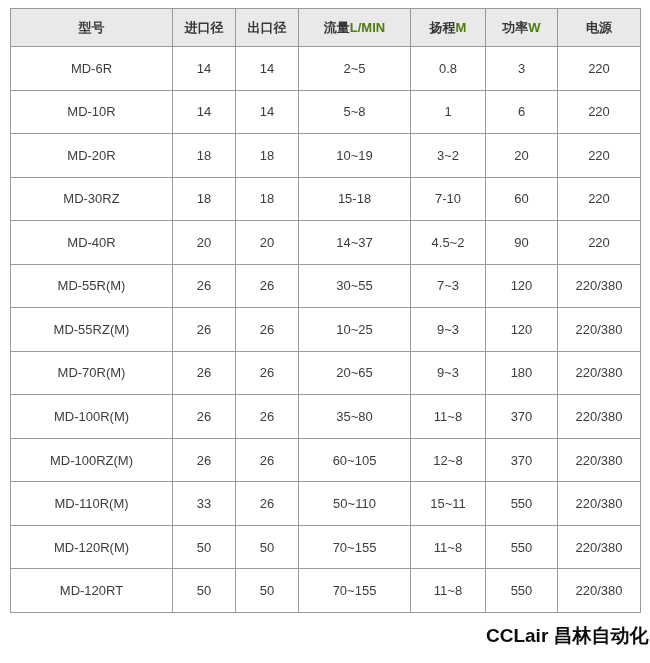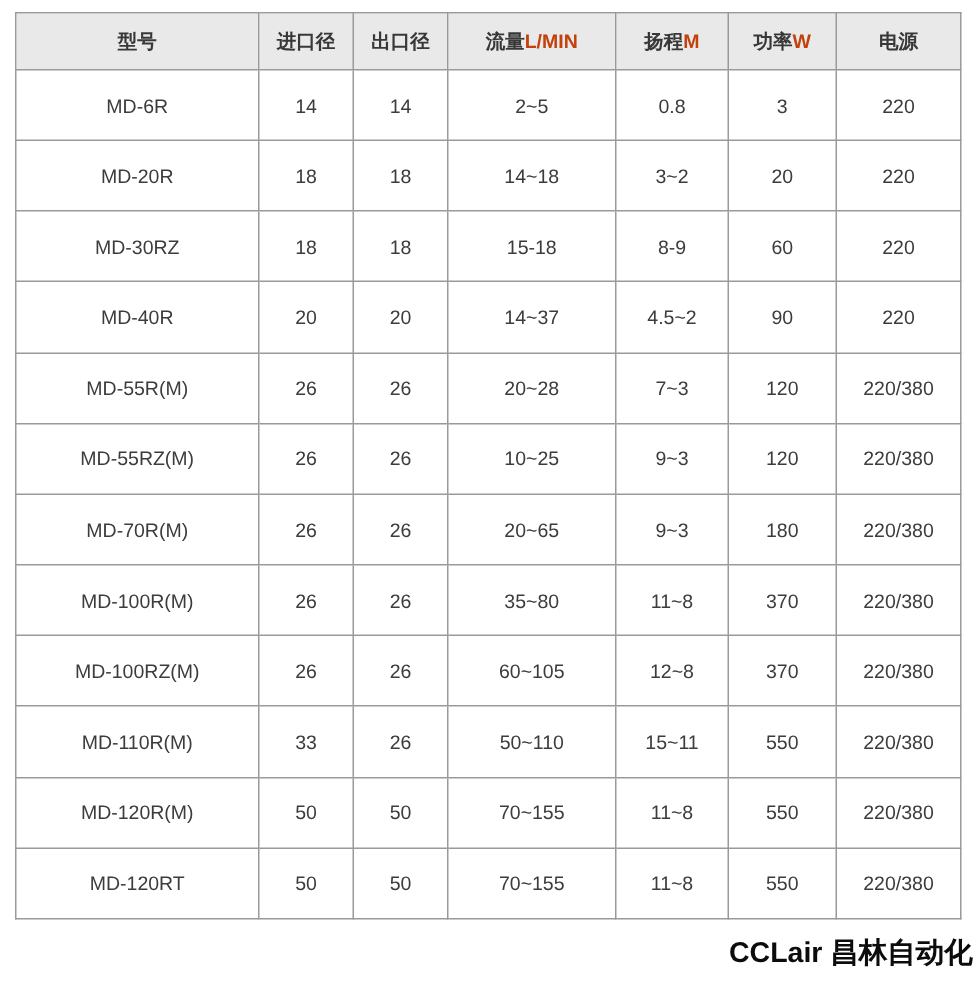--- a/index.html
+++ b/index.html
@@ -29,21 +29,21 @@
     overflow: hidden;
     white-space: nowrap;
   }
   .spec-table thead th {
     background: #e9e9e9;
     font-weight: bold;
     height: 38px;
     color: #383838;
   }
   .spec-table thead th .suffix {
-    color: #c2410c;
+    color: #4d7c0f;
     font-weight: bold;
   }
   .spec-table tbody td {
     background: #ffffff;
     font-weight: normal;
   }
   .watermark {
     position: absolute;
     left: 484px;
     top: 625px;
@@ -85,51 +85,60 @@
       <tr>
         <td>MD-6R</td>
         <td>14</td>
         <td>14</td>
         <td>2~5</td>
         <td>0.8</td>
         <td>3</td>
         <td>220</td>
       </tr>
       <tr>
+        <td>MD-10R</td>
+        <td>14</td>
+        <td>14</td>
+        <td>5~8</td>
+        <td>1</td>
+        <td>6</td>
+        <td>220</td>
+      </tr>
+      <tr>
         <td>MD-20R</td>
         <td>18</td>
         <td>18</td>
-        <td>14~18</td>
+        <td>10~19</td>
         <td>3~2</td>
         <td>20</td>
         <td>220</td>
       </tr>
       <tr>
         <td>MD-30RZ</td>
         <td>18</td>
         <td>18</td>
         <td>15-18</td>
-        <td>8-9</td>
+        <td>7-10</td>
         <td>60</td>
         <td>220</td>
       </tr>
       <tr>
         <td>MD-40R</td>
         <td>20</td>
         <td>20</td>
         <td>14~37</td>
         <td>4.5~2</td>
         <td>90</td>
         <td>220</td>
       </tr>
       <tr>
         <td>MD-55R(M)</td>
         <td>26</td>
         <td>26</td>
-        <td>20~28</td>
+        <td>30~55</td>
         <td>7~3</td>
         <td>120</td>
         <td>220/380</td>
       </tr>
       <tr>
         <td>MD-55RZ(M)</td>
         <td>26</td>
         <td>26</td>
         <td>10~25</td>
         <td>9~3</td>

